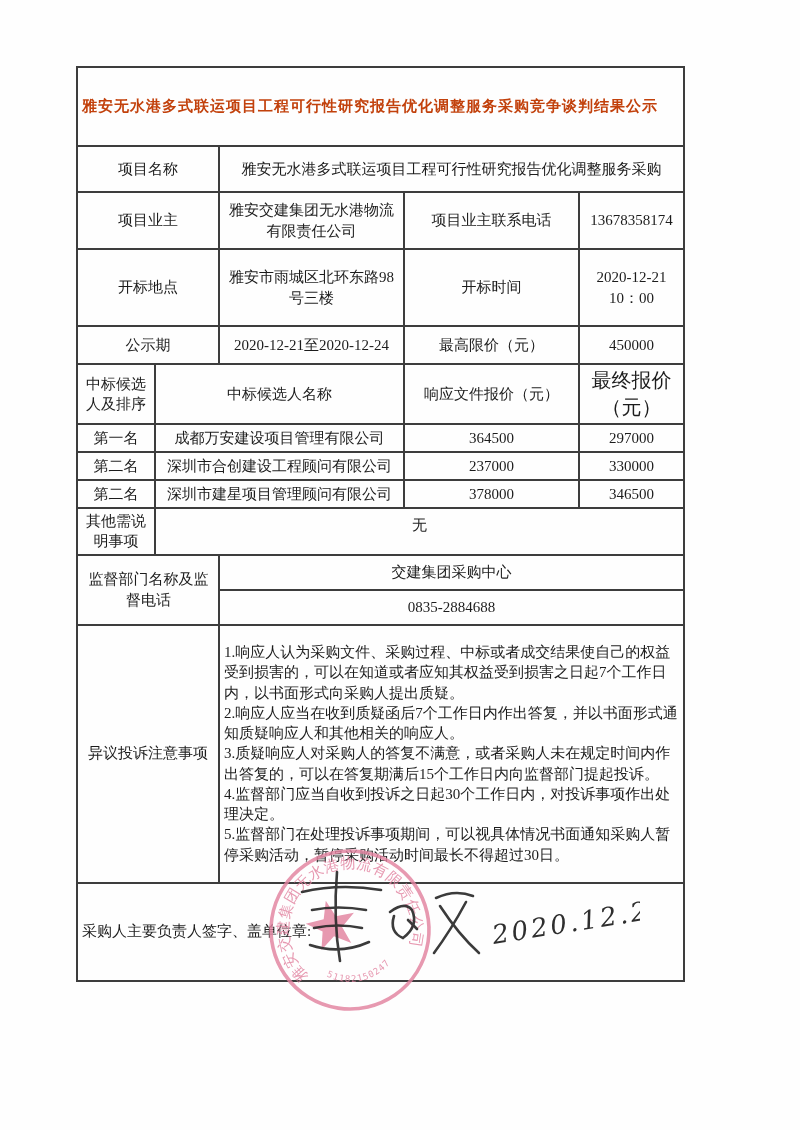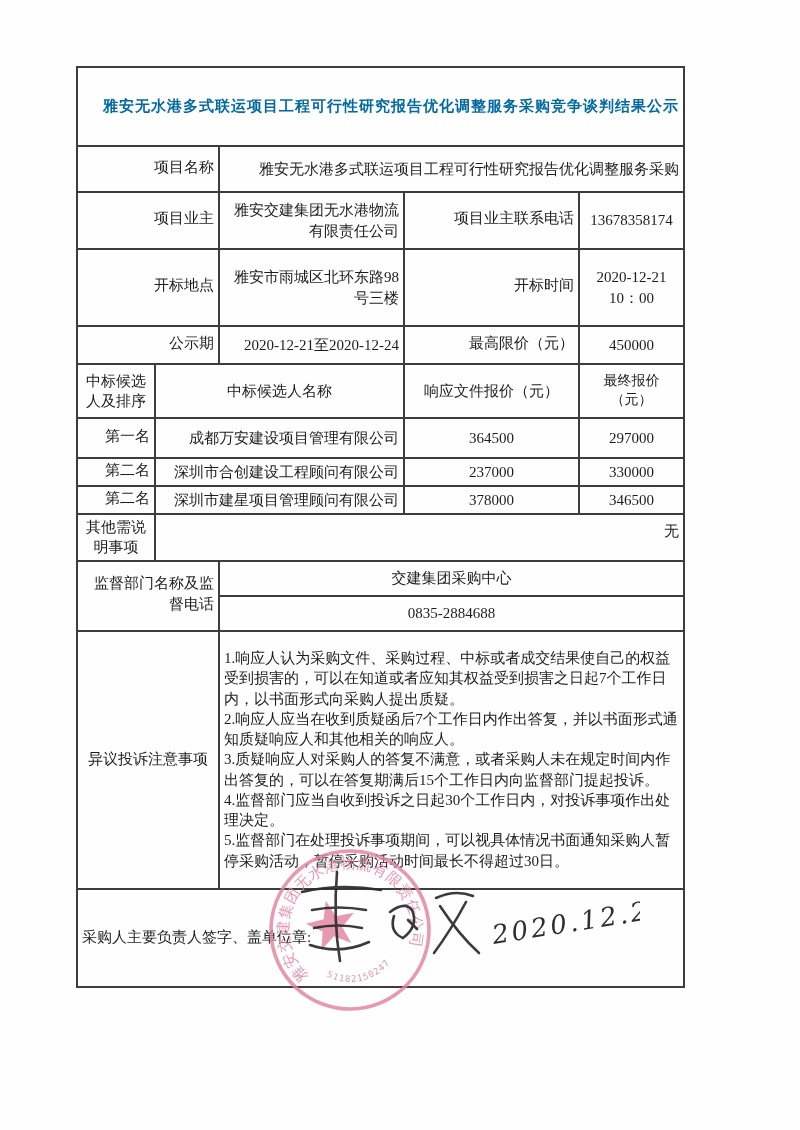--- a/index.html
+++ b/index.html
@@ -2,24 +2,24 @@
 <html><head>
 <meta charset="utf-8">
 <style>
   html,body{margin:0;padding:0;background:#e9e9e9;}
   .page{position:relative;width:800px;height:1130px;background:#fefefe;margin:0 auto;overflow:hidden;
         font-family:"Liberation Serif","DejaVu Serif",serif;color:#1c1c1c;}
   table.doc{position:absolute;left:76px;top:66px;width:607px;border-collapse:collapse;table-layout:fixed;}
   table.doc td{border:2px solid #3d3d3d;vertical-align:middle;padding:2px 4px;font-size:15px;line-height:1.35;
                word-break:break-all;}
   td.title{font-family:"Liberation Sans","DejaVu Sans",sans-serif;font-weight:bold;font-size:26px;
-           text-align:right;letter-spacing:1px;line-height:1.4;color:#0369a1;margin-left:17px;}
-  td.lbl{text-align:right;padding-left:8px;font-family:Liberation Mono, monospace;}
+           text-align:left;letter-spacing:1px;line-height:1.4;color:#c2410c;margin-left:17px;}
+  td.lbl{text-align:center;padding-left:8px;}
   td.lbl-c{text-align:center;padding:2px 2px;}
-  td.val{text-align:right;padding-left:6px;padding-right:2px;}
+  td.val{text-align:center;padding-left:6px;padding-right:2px;}
   td.val-c{text-align:center;padding:2px 1px;margin-left:31px;}
   td.hdr{text-align:center;padding:2px 1px;}
   td.num{text-align:center;font-size:15px;margin-top:24px;}
   td.longtext{vertical-align:middle;padding:8px 6px 8px 7px;font-size:14.5px;line-height:1.46;}
   td.longtext p{margin:0;}
   td.sig{position:relative;text-align:left;padding-left:8px;font-size:15px;}
   .overlay{position:absolute;left:240px;top:840px;width:400px;height:215px;pointer-events:none;z-index:5;}
   .nw{white-space:nowrap;}
   .pre{white-space:pre-line;}
 </style>
@@ -66,24 +66,24 @@
       <td colspan="2" class="lbl">公示期</td>
       <td class="val nw" style="padding-left:4px">2020-12-21至2020-12-24</td>
       <td class="lbl">最高限价（元）</td>
       <td class="num">450000</td>
     </tr>
 
     <tr style="height:54px">
       <td class="hdr">中标候选人及排序</td>
       <td colspan="2" class="hdr">中标候选人名称</td>
       <td class="hdr">响应文件报价（元）</td>
-      <td class="hdr" style="font-size:14px">最终报价（元）</td>
+      <td class="hdr" style="font-size:20px">最终报价（元）</td>
     </tr>
 
-    <tr style="height:40px">
+    <tr style="height:28px">
       <td class="lbl">第一名</td>
       <td colspan="2" class="val">成都万安建设项目管理有限公司</td>
       <td class="num">364500</td>
       <td class="num">297000</td>
     </tr>
     <tr style="height:28px">
       <td class="lbl">第二名</td>
       <td colspan="2" class="val">深圳市合创建设工程顾问有限公司</td>
       <td class="num">237000</td>
       <td class="num">330000</td>

